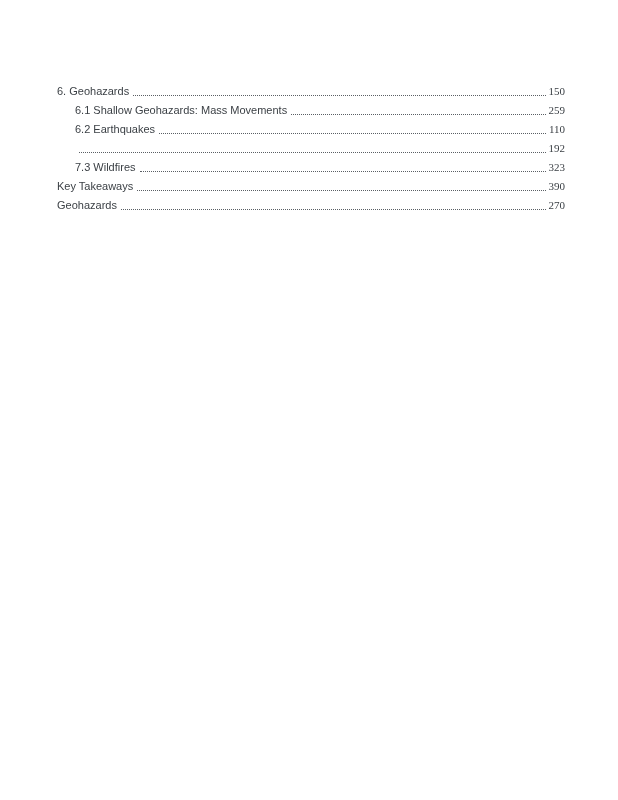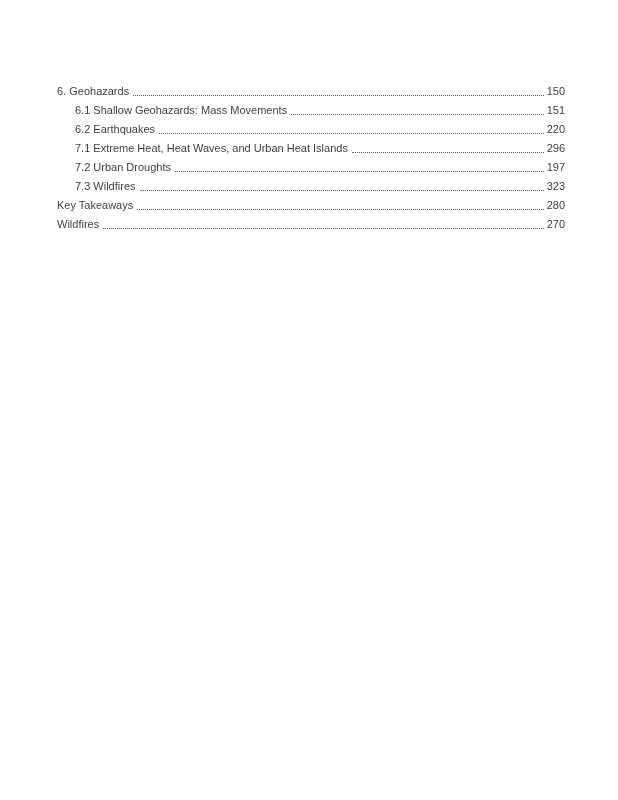--- a/index.html
+++ b/index.html
@@ -59,70 +59,65 @@
     content: "";
     position: absolute;
     left: 0;
     right: 0;
     bottom: 4px;
     border-bottom: 1px dotted #5a5f64;
   }
   .toc-page {
     white-space: nowrap;
     flex: 0 0 auto;
+    font-family: Liberation Serif, serif;
   }
 </style>
 </head>
 <body>
 
 <div class="page">
   <nav class="toc">
   <div class="toc-row level-0">
     <span class="toc-label">6. Geohazards</span>
     <span class="leader"></span>
     <span class="toc-page">150</span>
   </div>
 
   <div class="toc-row level-1">
     <span class="toc-label">6.1 Shallow Geohazards: Mass Movements</span>
     <span class="leader"></span>
-    <span class="toc-page">151</span>
+    <span class="toc-page">259</span>
   </div>
 
   <div class="toc-row level-1">
     <span class="toc-label">6.2 Earthquakes</span>
     <span class="leader"></span>
-    <span class="toc-page">220</span>
+    <span class="toc-page">110</span>
   </div>
 
 
 
   <div class="toc-row level-1">
-    <span class="toc-label">7.1 Extreme Heat, Heat Waves, and Urban Heat Islands</span>
     <span class="leader"></span>
-    <span class="toc-page">296</span>
+    <span class="toc-page">192</span>
   </div>
 
-  <div class="toc-row level-1">
-    <span class="toc-label">7.2 Urban Droughts</span>
-    <span class="leader"></span>
-    <span class="toc-page">197</span>
-  </div>
 
   <div class="toc-row level-1">
     <span class="toc-label">7.3 Wildfires</span>
     <span class="leader"></span>
     <span class="toc-page">323</span>
   </div>
 
   <div class="toc-row level-0 bold">
     <span class="toc-label">Key Takeaways</span>
     <span class="leader"></span>
-    <span class="toc-page">280</span>
+    <span class="toc-page">390</span>
   </div>
 
   <div class="toc-row level-0 bold">
-    <span class="toc-label">Wildfires</span>
+    <span class="toc-label">Geohazards</span>
     <span class="leader"></span>
     <span class="toc-page">270</span>
   </div>
 </nav>
 </div>
 
 </body></html>

